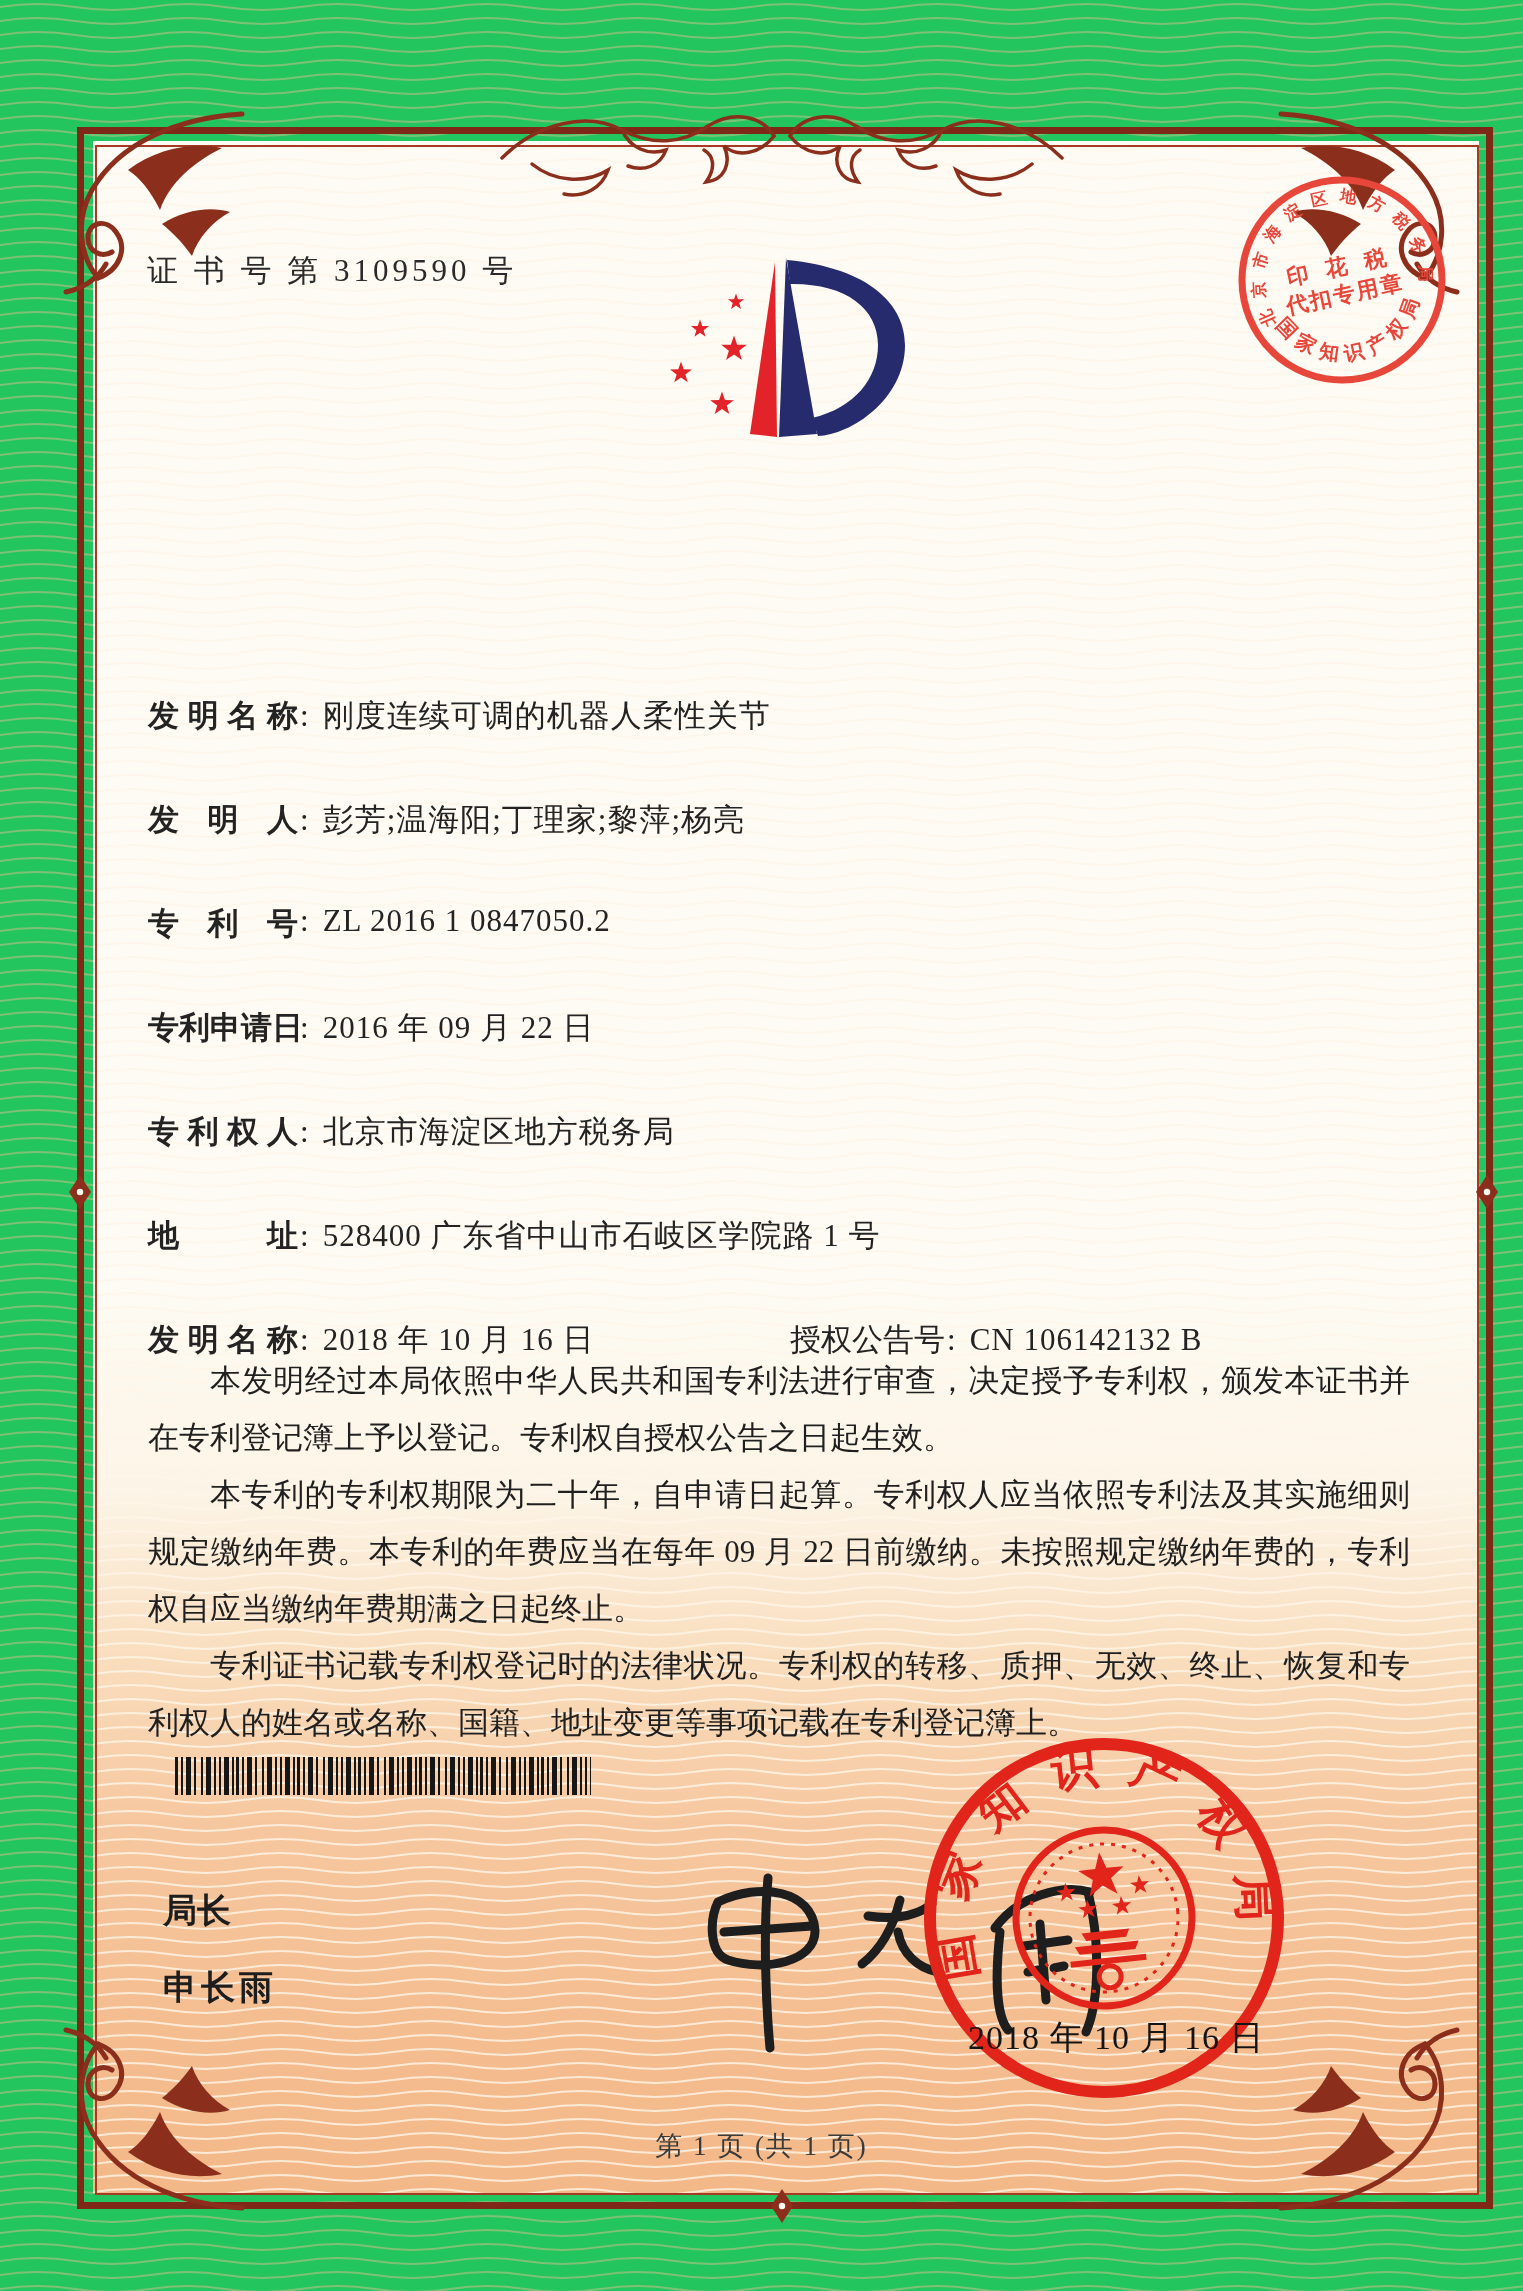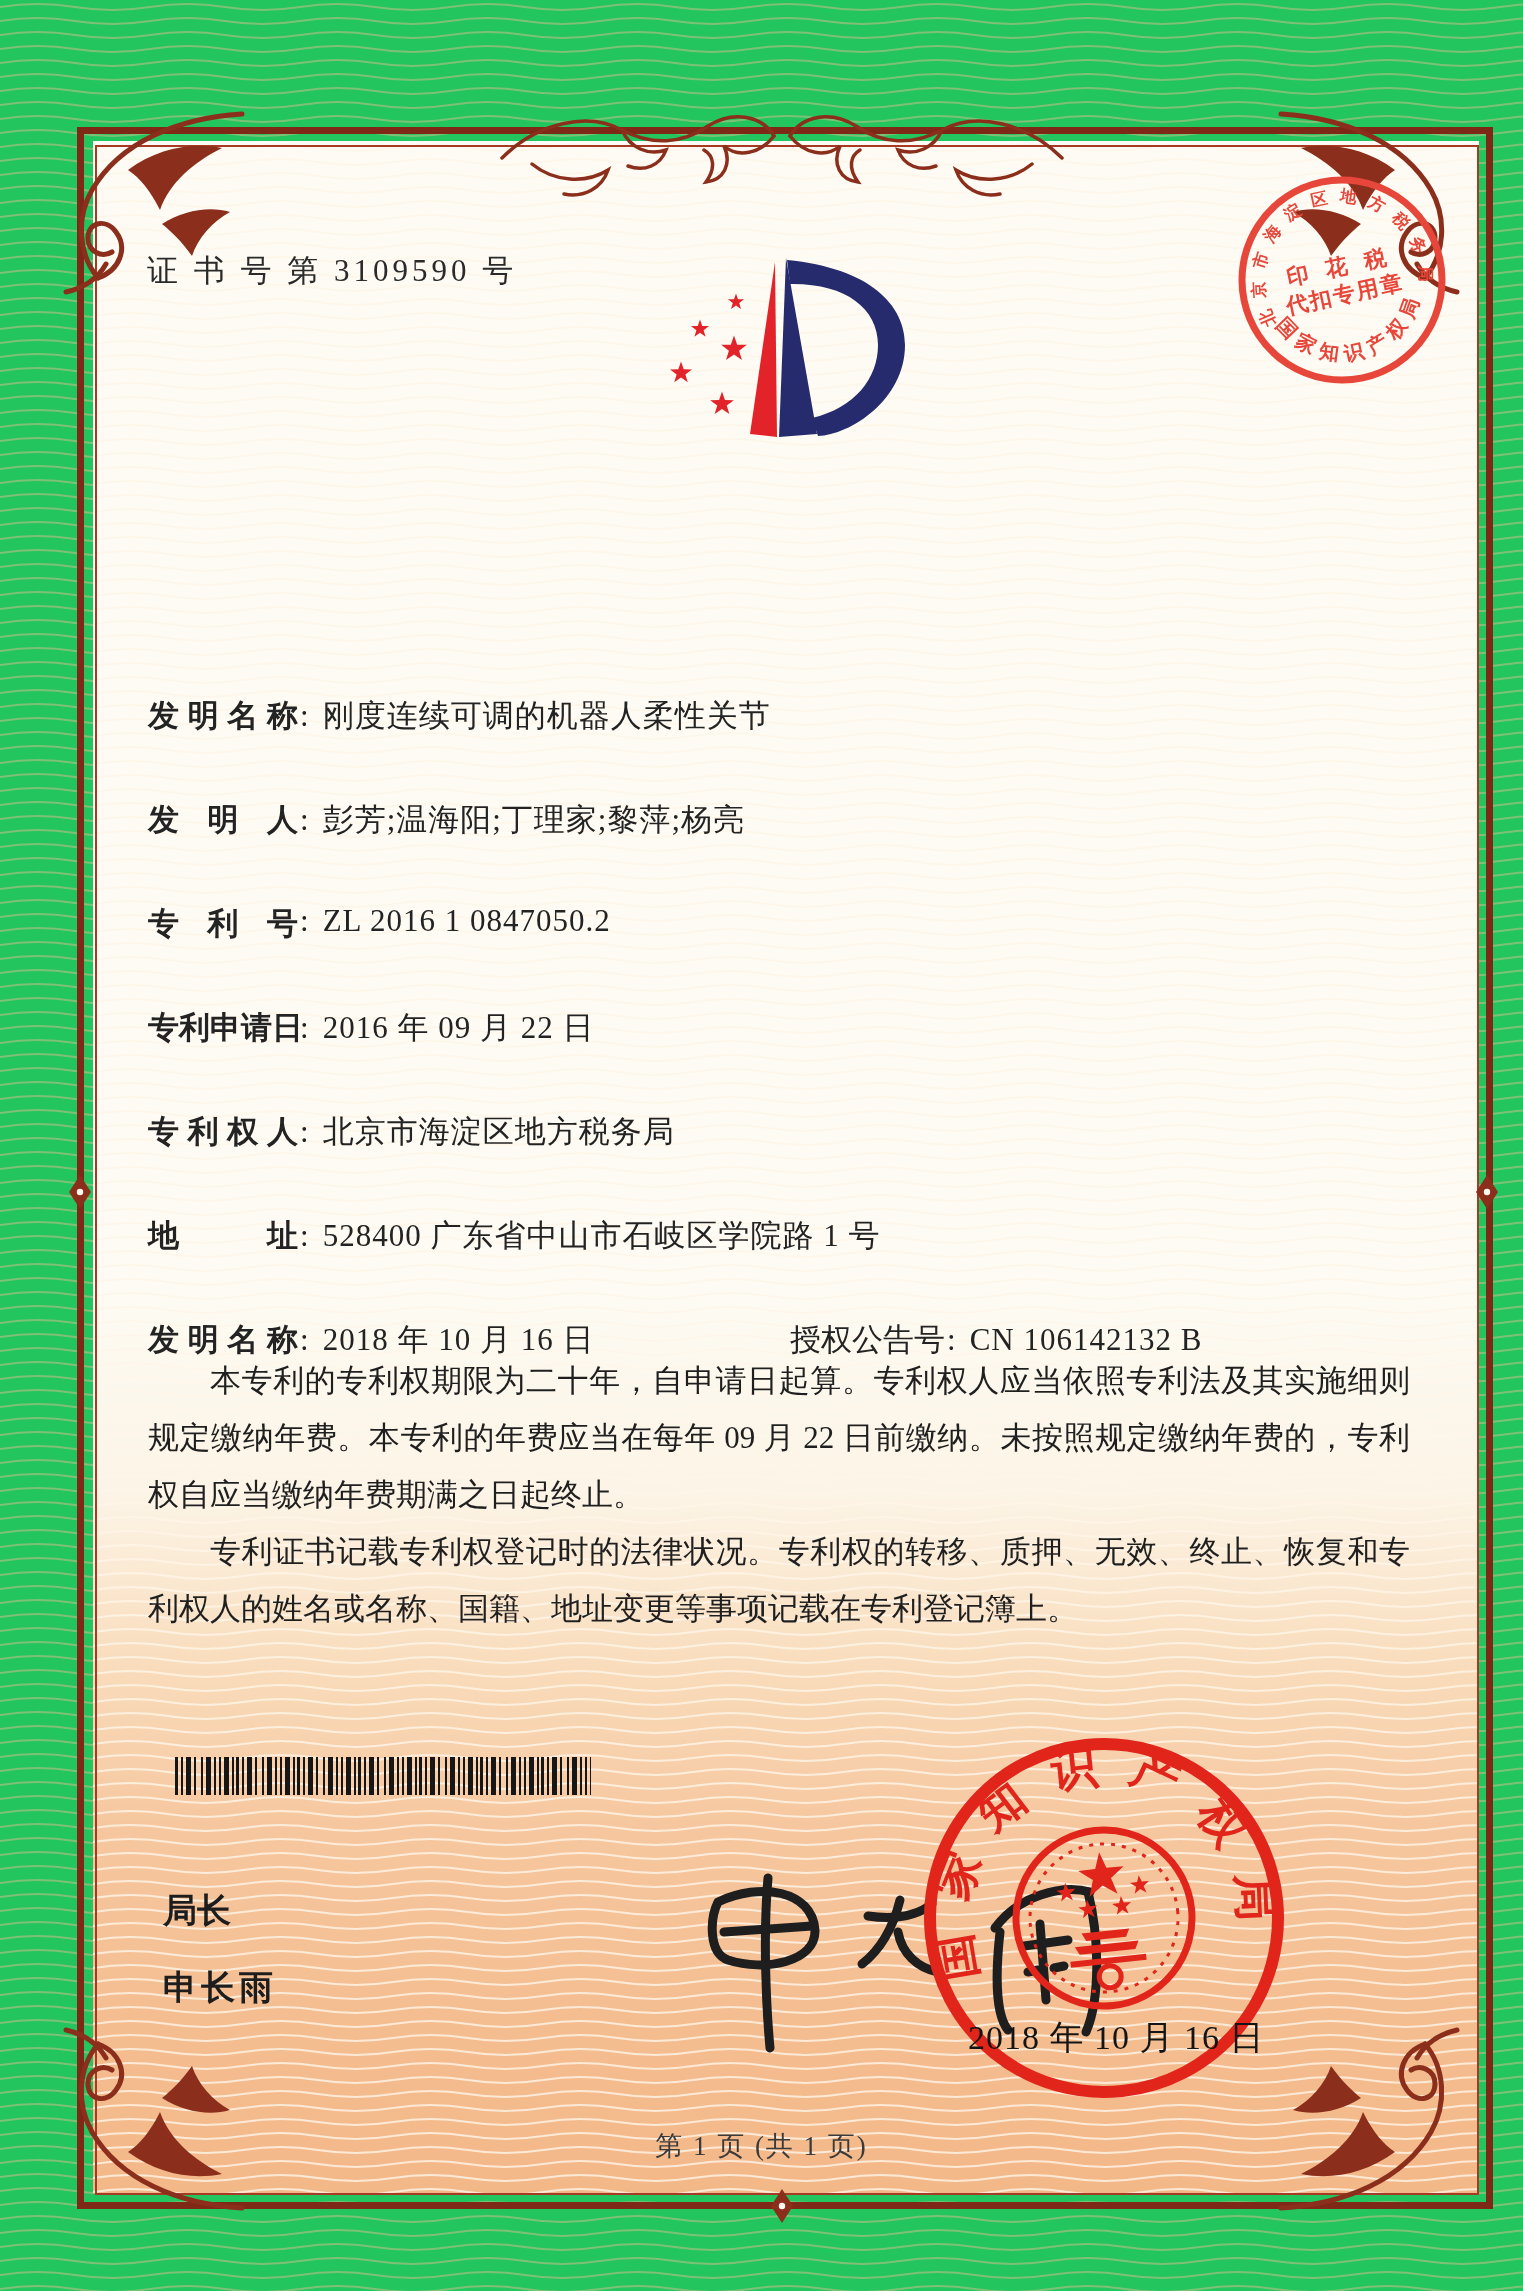--- a/index.html
+++ b/index.html
@@ -177,20 +177,21 @@
     <div class="frow" style="top:520px">
       <span class="flabel">地址</span><span class="fcolon">:</span><span class="fvalue">528400 广东省中山市石岐区学院路 1 号</span>
     </div>
     <div class="frow" style="top:624px">
       <span class="flabel">发明名称</span><span class="fcolon">:</span><span class="fvalue">2018 年 10 月 16 日</span>
       <span class="grant-no"><span>授权公告号</span><span class="fcolon">:</span><span class="fvalue">CN 106142132 B</span></span>
     </div>
   </div>
 
   <div class="paras">
+    <p>本发明经过本局依照中华人民共和国专利法进行审查，决定授予专利权，颁发本证书并在专利登记簿上予以登记。专利权自授权公告之日起生效。</p>
     <p>本专利的专利权期限为二十年，自申请日起算。专利权人应当依照专利法及其实施细则规定缴纳年费。本专利的年费应当在每年 09 月 22 日前缴纳。未按照规定缴纳年费的，专利权自应当缴纳年费期满之日起终止。</p>
     <p>专利证书记载专利权登记时的法律状况。专利权的转移、质押、无效、终止、恢复和专利权人的姓名或名称、国籍、地址变更等事项记载在专利登记簿上。</p>
   </div>
 
   <div class="barcode"></div>
 
   <div class="director">局长</div>
   <div class="director-name">申长雨</div>
 
   <svg class="abs" style="left:600px;top:1840px" width="520" height="235" viewBox="0 0 520 235">

